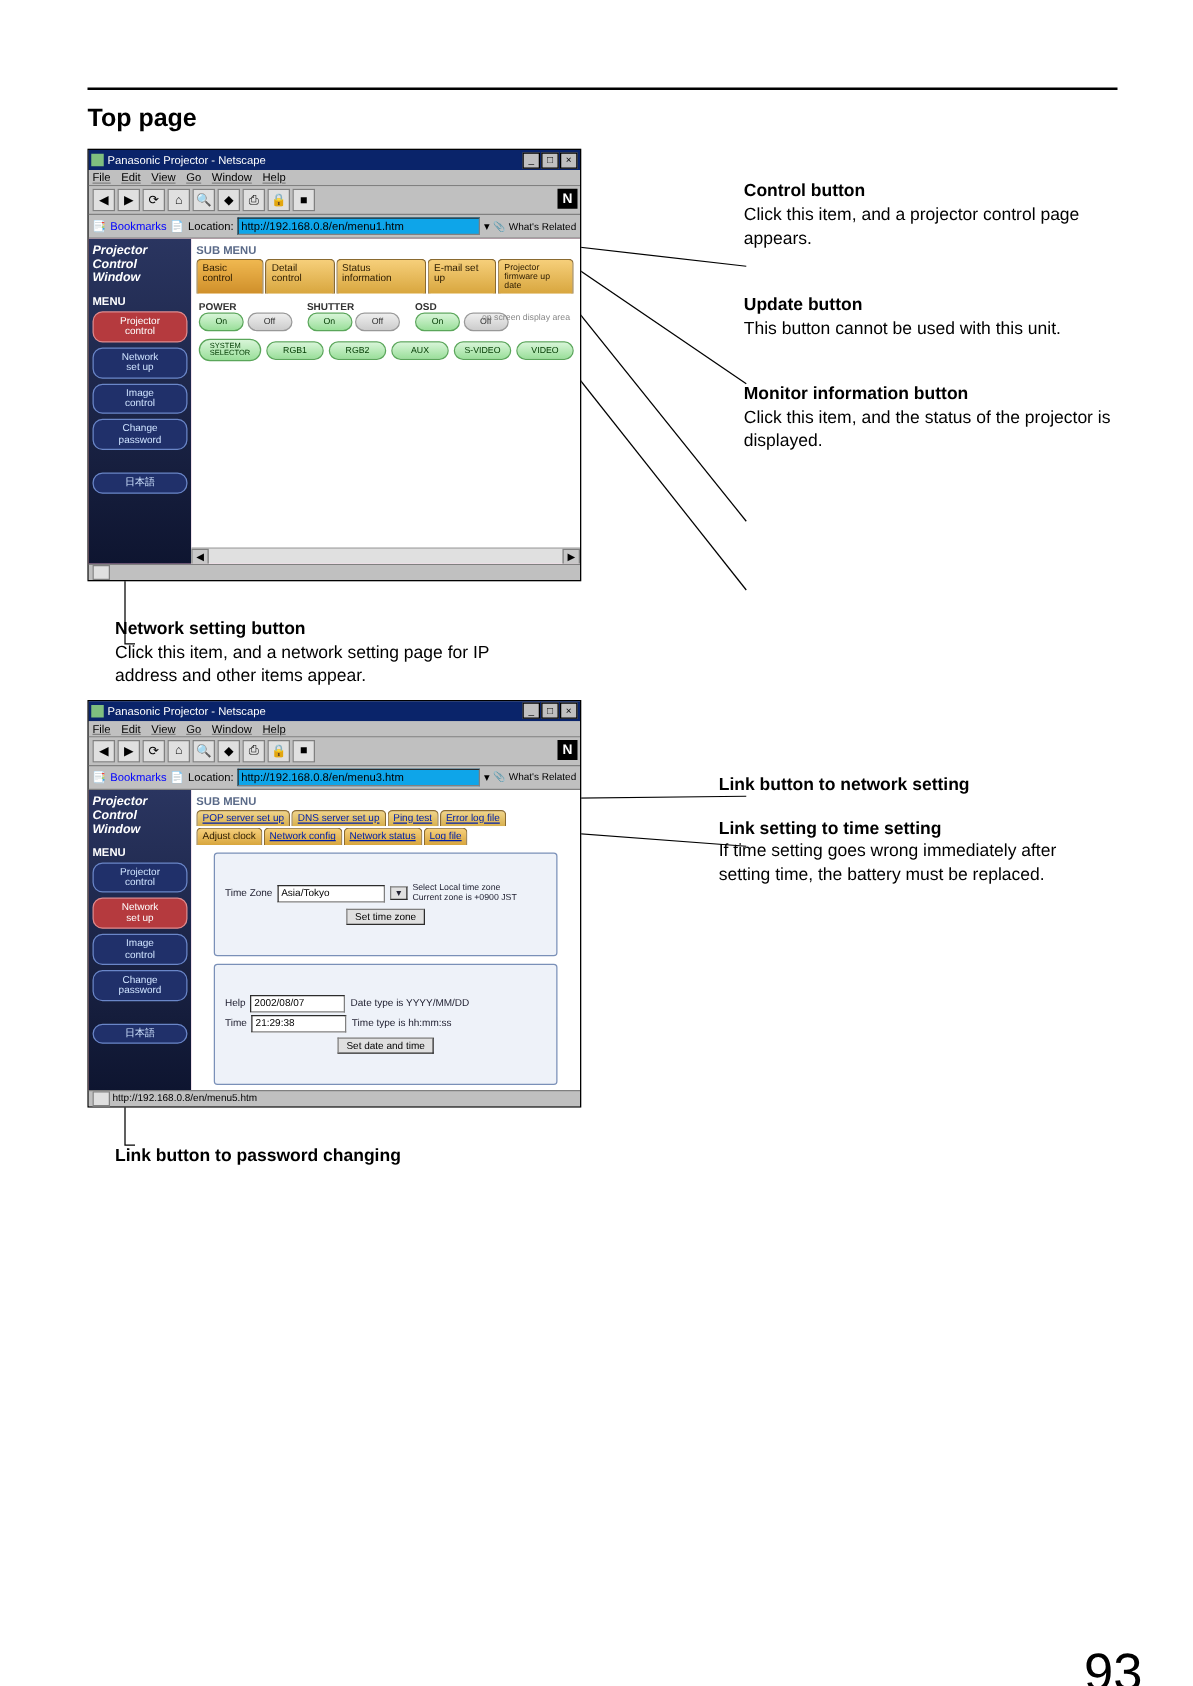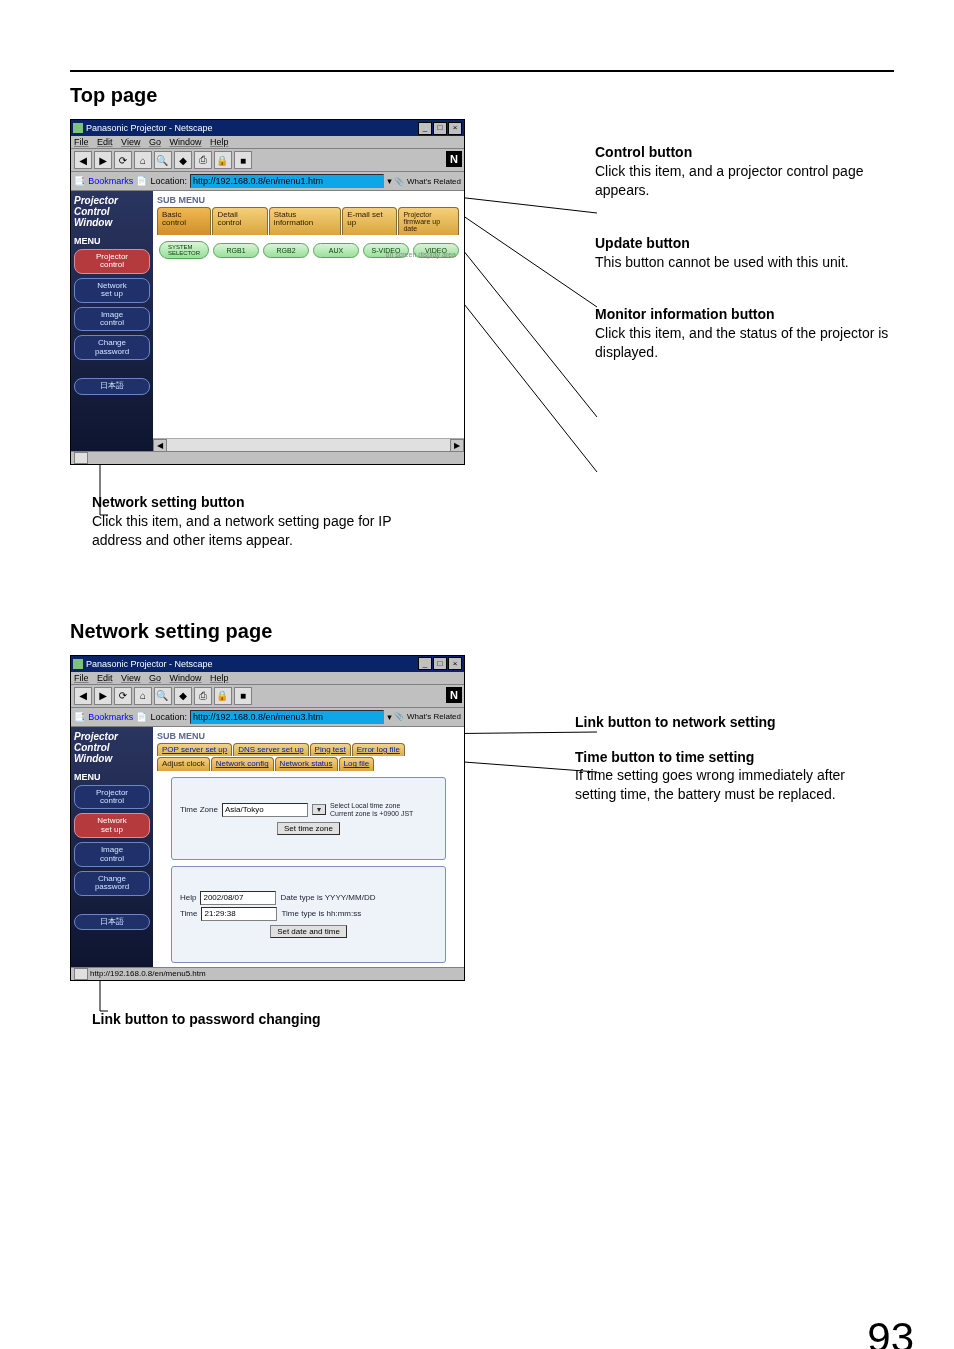--- a/index.html
+++ b/index.html
@@ -345,20 +345,37 @@
                 <span class="sub-tab nav">Basic control</span>
                 <span class="sub-tab">Detail control</span>
                 <span class="sub-tab">Status information</span>
                 <span class="sub-tab">E-mail set up</span>
                 <span class="sub-tab" style="white-space:pre-line;font-size:7px;line-height:1">Projector
 firmware up date</span>
               </div>
 
               <div class="on-screen-note">on screen display area</div>
 
+              <div class="ctrl-row">
+                <div>
+                  <div class="ctrl-group-label">POWER</div>
+                  <span class="pill">On</span>
+                  <span class="pill gray">Off</span>
+                </div>
+                <div>
+                  <div class="ctrl-group-label">SHUTTER</div>
+                  <span class="pill">On</span>
+                  <span class="pill gray">Off</span>
+                </div>
+                <div>
+                  <div class="ctrl-group-label">OSD</div>
+                  <span class="pill">On</span>
+                  <span class="pill gray">Off</span>
+                </div>
+              </div>
 
               <div class="ctrl-row" style="gap:4px">
                 <span class="pill wide" style="white-space:pre-line;font-size:6px;height:auto;padding:2px 4px;line-height:1">SYSTEM
 SELECTOR</span>
                 <span class="pill input">RGB1</span>
                 <span class="pill input">RGB2</span>
                 <span class="pill input">AUX</span>
                 <span class="pill input">S-VIDEO</span>
                 <span class="pill input">VIDEO</span>
               </div>
@@ -395,21 +412,20 @@
         </div>
       </div>
     </div>
 
     <div class="bottom-callout">
       <div class="t">Network setting button</div>
       <div>Click this item, and a network setting page for IP address and other items appear.</div>
     </div>
   </div>
 
-  <h2 class="section-title second">Network setting page</h2>
 
   <div class="figure-block">
     <svg class="leaders" width="830" height="380">
       <polyline points="253,80 527,77" stroke="#000" fill="none" stroke-width="1"></polyline>
       <polyline points="181,91 527,117" stroke="#000" fill="none" stroke-width="1"></polyline>
       <polyline points="30,239 30,356 38,356" stroke="#000" fill="none" stroke-width="1"></polyline>
     </svg>
 
     <div class="figure-row">
 
@@ -530,21 +546,21 @@
           </div>
         </div>
       </div>
 
       <div class="annot-col2">
         <div class="annot">
           <div class="t">Link button to network setting</div>
         </div>
         <div style="height:6px"></div>
         <div class="annot">
-          <div class="t">Time button to time setting</div>
+          <div class="t">Link setting to time setting</div>
           <div>If time setting goes wrong immediately after setting time, the battery must be replaced.</div>
         </div>
       </div>
     </div>
 
     <div class="bottom-callout2">Link button to password changing</div>
   </div>
 
   <div class="page-number">93</div>
 </div>

